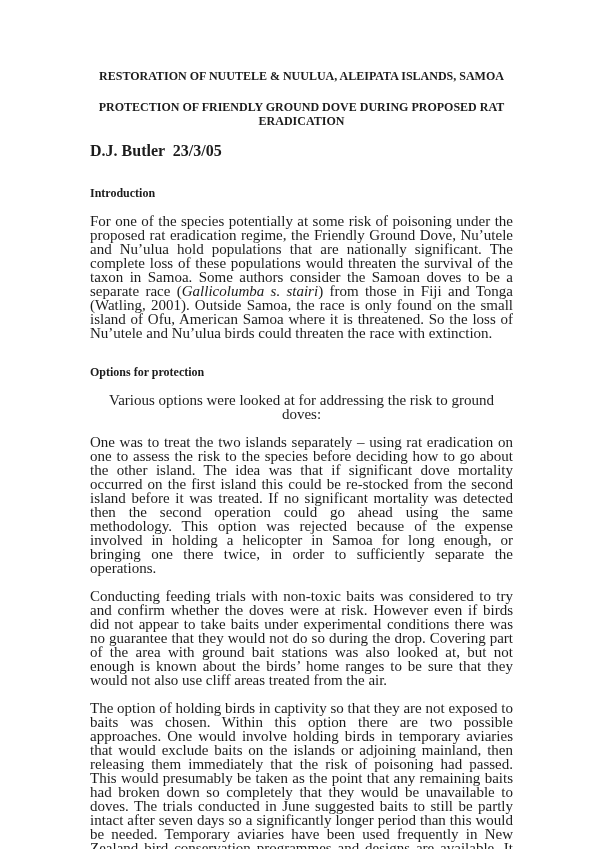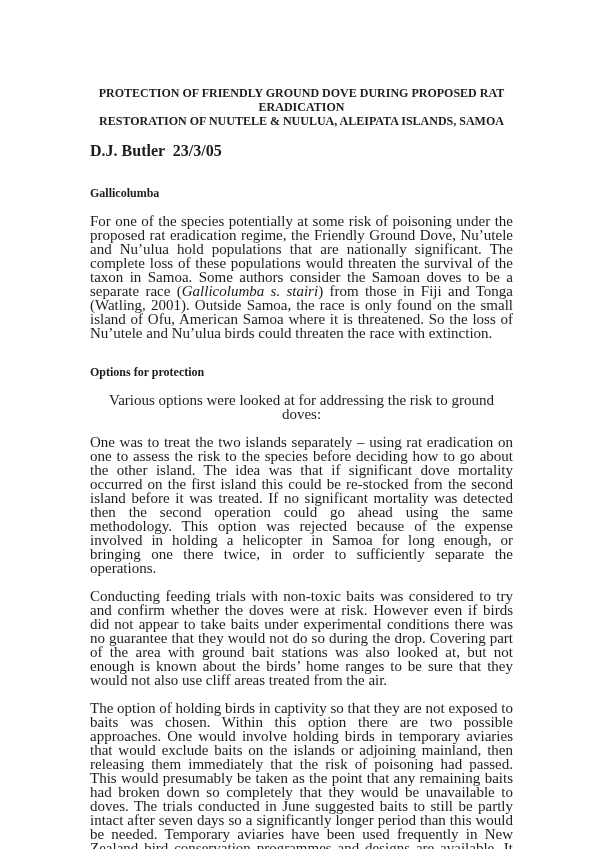--- a/index.html
+++ b/index.html
@@ -59,27 +59,27 @@
   .para.lead {
     text-align: center;
   }
 </style>
 </head>
 <body>
 
 <div class="page" style="--page-bg: #ffffff; --text-color: #1c1c1c;">
   <div class="content">
 
+    <div class="doc-title">RESTORATION OF NUUTELE &amp; NUULUA, ALEIPATA ISLANDS, SAMOA</div>
+
     <div class="doc-title doc-subtitle">PROTECTION OF FRIENDLY GROUND DOVE DURING PROPOSED RAT ERADICATION</div>
-
-    <div class="doc-title">RESTORATION OF NUUTELE &amp; NUULUA, ALEIPATA ISLANDS, SAMOA</div>
 
     <div class="byline">D.J. Butler  23/3/05</div>
 
-    <div class="heading heading-intro">Gallicolumba</div>
+    <div class="heading heading-intro">Introduction</div>
 
     <p class="para"><span>For one of the species potentially at some risk of poisoning under the proposed rat eradication regime, the Friendly Ground Dove, Nu’utele and Nu’ulua hold populations that are nationally significant. The complete loss of these populations would threaten the survival of the taxon in Samoa. Some authors consider the Samoan doves to be a separate race (</span><span style="font-style: italic;">Gallicolumba s. stairi</span><span>) from those in Fiji and Tonga (Watling, 2001). Outside Samoa, the race is only found on the small island of Ofu, American Samoa where it is threatened. So the loss of Nu’utele and Nu’ulua birds could threaten the race with extinction.</span></p>
 
     <div class="heading heading-options">Options for protection</div>
 
     <p class="para lead">Various options were looked at for addressing the risk to ground doves:</p>
 
     <p class="para">One was to treat the two islands separately – using rat eradication on one to assess the risk to the species before deciding how to go about the other island.  The idea was that if significant dove mortality occurred on the first island this could be re-stocked from the second island before it was treated. If no significant mortality was detected then the second operation could go ahead using the same methodology. This option was rejected because of the expense involved in holding a helicopter in Samoa for long enough, or bringing one there twice, in order to sufficiently separate the operations.</p>
 
     <p class="para">Conducting feeding trials with non-toxic baits was considered to try and confirm whether the doves were at risk. However even if birds did not appear to take baits under experimental conditions there was no guarantee that they would not do so during the drop. Covering part of the area with ground bait stations was also looked at, but not enough is known about the birds’ home ranges to be sure that they would not also use cliff areas treated from the air.</p>

